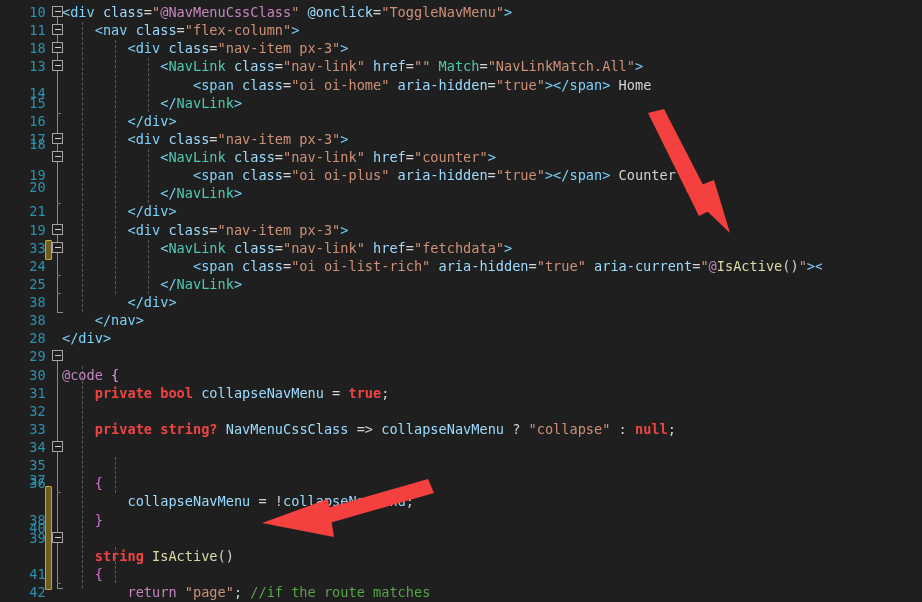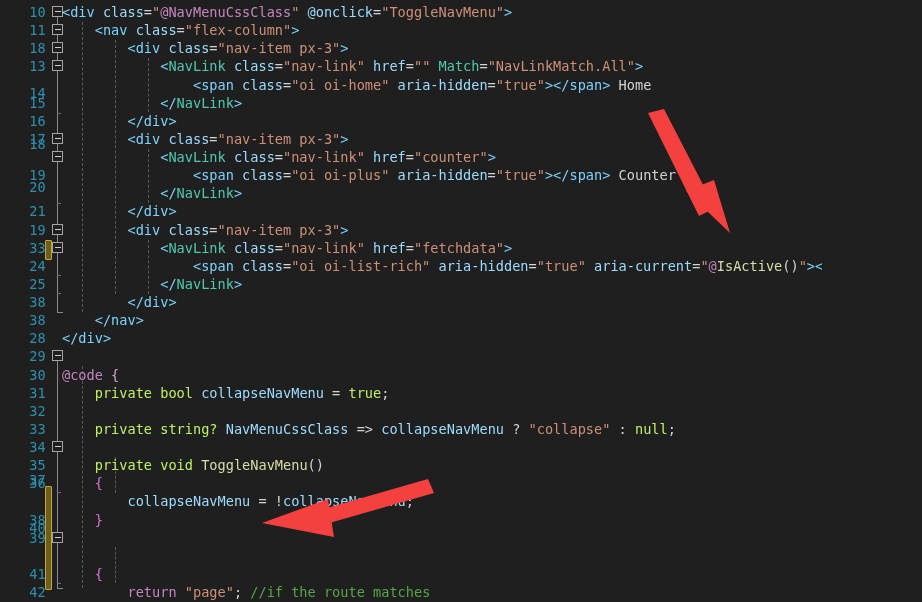--- a/index.html
+++ b/index.html
@@ -112,21 +112,21 @@
 
   
   .t-tag       { color: #7dd3fc; }   
   .t-comp      { color: #4ec9b0; }   
   .t-attr      { color: #9cdcfe; }   
   .t-str       { color: #ce9178; }   
   .t-punc      { color: #d4d4d4; }   
   .t-text      { color: #d4d4d4; }   
   .t-razor     { color: #c586c0; }   
   .t-razorbr   { color: #d7a0d7; }
-  .t-kw        { color: #bef264; }   
+  .t-kw        { color: #ef4444; font-weight: bold; }   
   .t-ctrl      { color: #c586c0; }   
   .t-ident     { color: #9cdcfe; }   
   .t-method    { color: #dcdcaa; }   
   .t-op        { color: #d4d4d4; }
   .t-cmt       { color: #57a64a; }   
   .t-brace     { color: #da70d6; }
   .t-at        { color: #c586c0; }
 
   
   .arrow { position: absolute; pointer-events: none; }
@@ -257,30 +257,30 @@
     <div class="line" style="top:366px"><span class="t-razor">@code</span><span class="t-punc"> </span><span class="t-razorbr">{</span></div>
 
     <div class="line" style="top:384px"><span class="t-punc">    </span><span class="t-kw">private</span><span class="t-punc"> </span><span class="t-kw">bool</span><span class="t-punc"> </span><span class="t-ident">collapseNavMenu</span><span class="t-op"> = </span><span class="t-kw">true</span><span class="t-op">;</span></div>
 
     <div class="line" style="top:402px"></div>
 
     <div class="line" style="top:420px"><span class="t-punc">    </span><span class="t-kw">private</span><span class="t-punc"> </span><span class="t-kw">string?</span><span class="t-punc"> </span><span class="t-ident">NavMenuCssClass</span><span class="t-op"> =&gt; </span><span class="t-ident">collapseNavMenu</span><span class="t-op"> ? </span><span class="t-str">"collapse"</span><span class="t-op"> : </span><span class="t-kw">null</span><span class="t-op">;</span></div>
 
     <div class="line" style="top:438px"></div>
 
-    <div class="line" style="top:456px"><span class="t-punc">    </span><span class="t-kw">private</span><span class="t-punc"> </span><span class="t-kw">void</span><span class="t-punc"> </span><span class="t-method">ToggleNavMenu</span><span class="t-op">()</span></div>
 
     <div class="line" style="top:474px"><span class="t-punc">    </span><span class="t-brace">{</span></div>
 
     <div class="line" style="top:492px"><span class="t-punc">        </span><span class="t-ident">collapseNavMenu</span><span class="t-op"> = !</span><span class="t-ident">collapseNavMenu</span><span class="t-op">;</span></div>
 
     <div class="line" style="top:511px"><span class="t-punc">    </span><span class="t-brace">}</span></div>
 
     <div class="line" style="top:529px"></div>
 
+    <div class="line" style="top:547px"><span class="t-punc">    </span><span class="t-kw">string</span><span class="t-punc"> </span><span class="t-method">IsActive</span><span class="t-op">()</span></div>
 
     <div class="line" style="top:565px"><span class="t-punc">    </span><span class="t-brace">{</span></div>
 
     <div class="line" style="top:583px"><span class="t-punc">        </span><span class="t-ctrl">return</span><span class="t-punc"> </span><span class="t-str">"page"</span><span class="t-op">; </span><span class="t-cmt">//if the route matches</span></div>
   <div class="line" style="top: 601.1px;"></div>
     </div>
 
   <div id="code2" style="position:absolute;left:62px;top:0;right:0;height:602px;pointer-events:none">
     
   </div>

